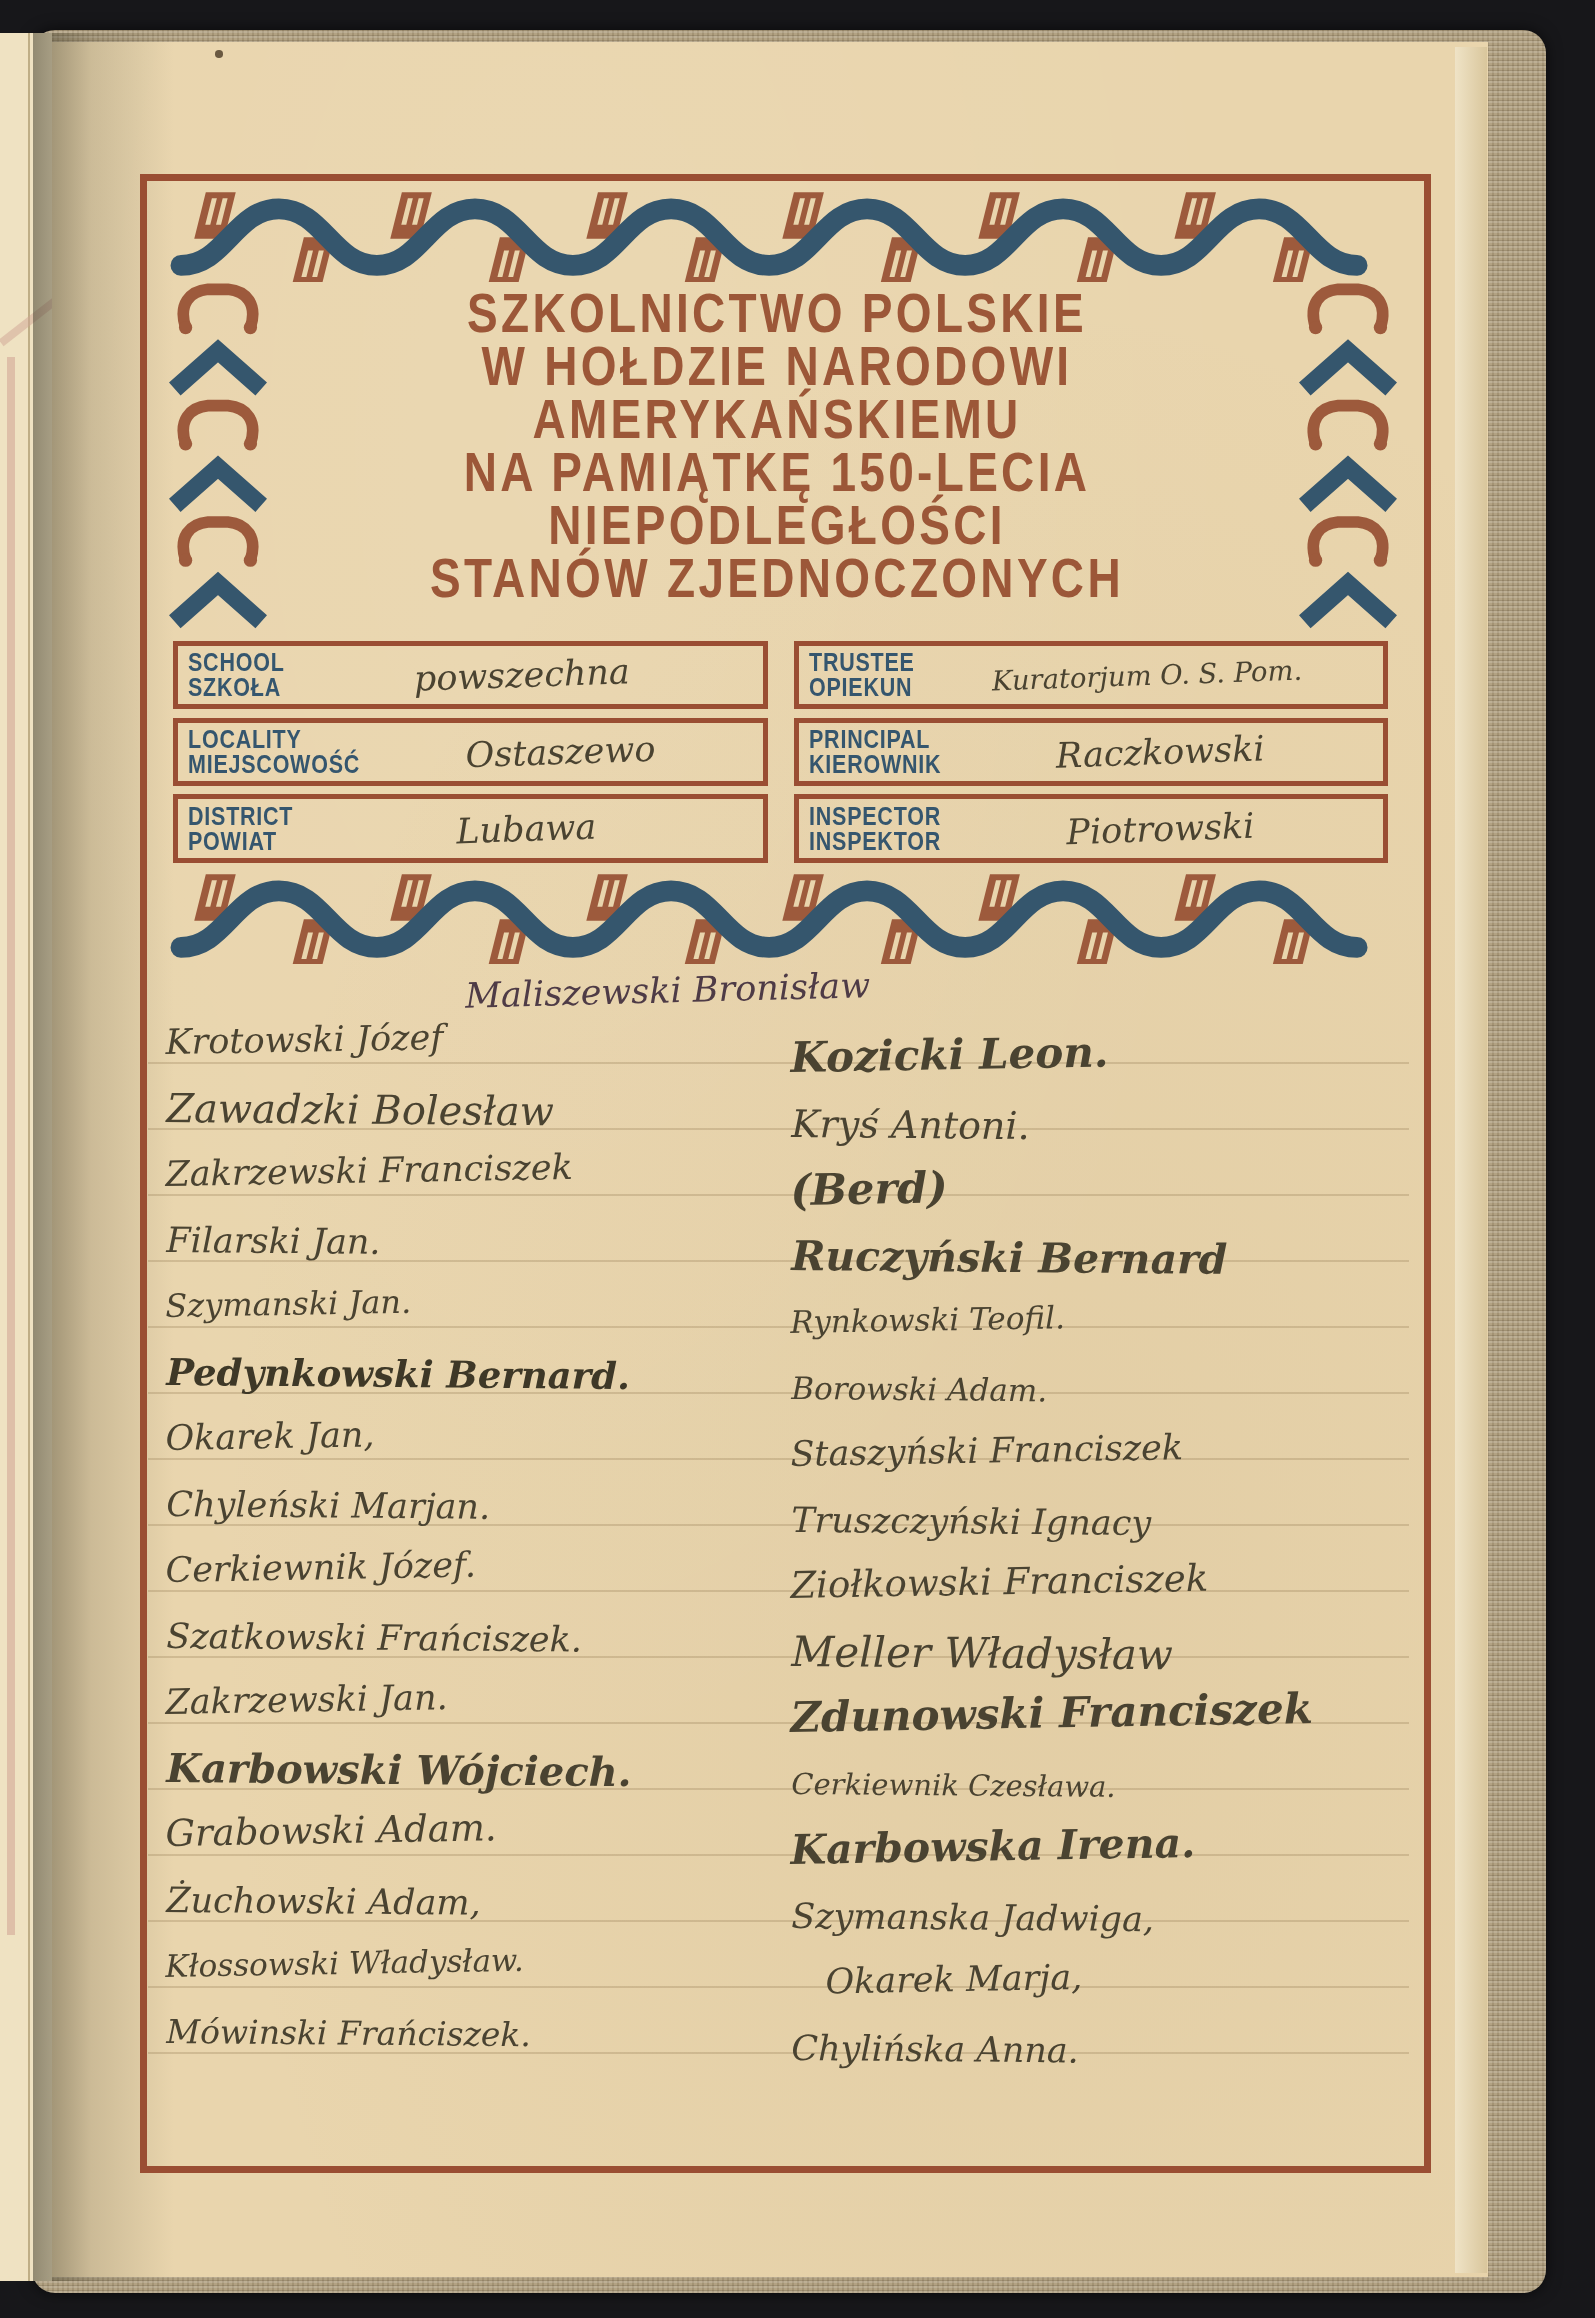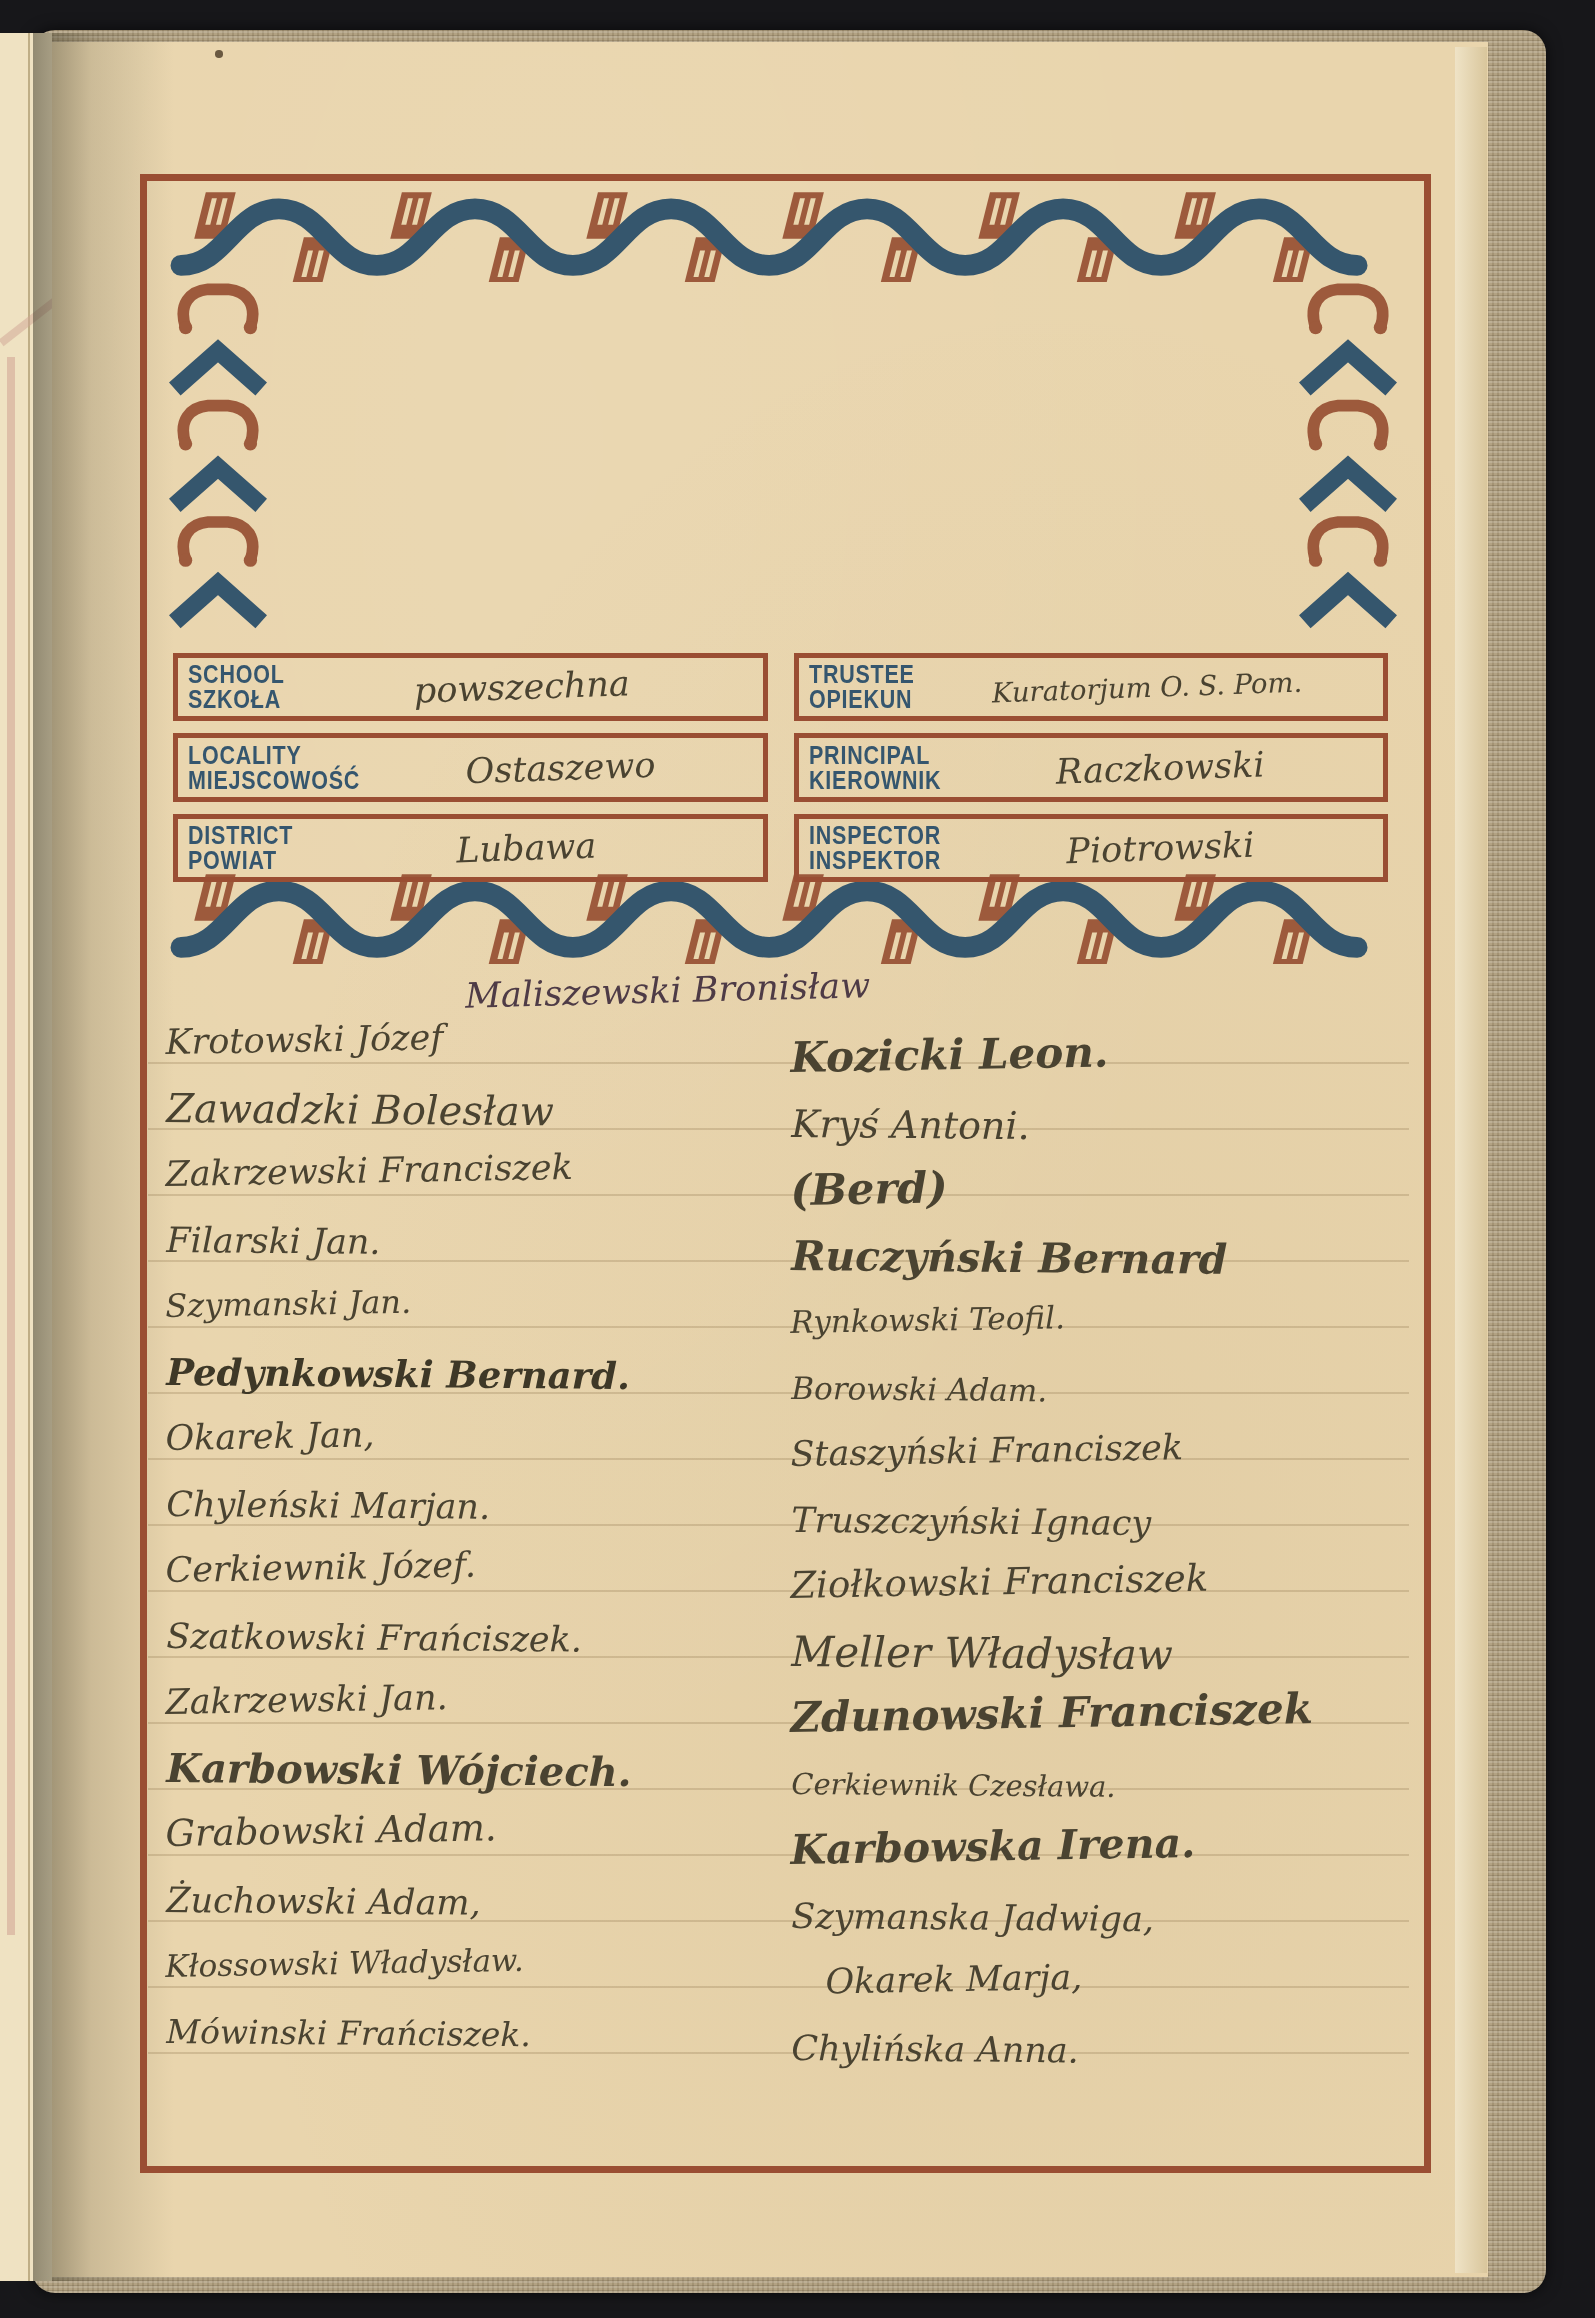--- a/index.html
+++ b/index.html
@@ -39,21 +39,21 @@
   
   .side-orn{position:absolute;top:281px;width:110px;height:349px;}
   .side-orn.left{left:163px;}
   .side-orn.right{left:1293px;}
   
   .title-block{position:absolute;left:266px;top:287px;width:1022px;height:332px;text-align:center;}
   .title-line{display:block;height:53px;line-height:53px;color:#9c5738;font-weight:800;
               font-size:46px;letter-spacing:3.3px;transform:scale(1.0,1.2);transform-origin:center;}
   
   .form{position:absolute;left:173px;top:641px;width:1215px;}
-  .form-row{display:flex;gap:26px;margin-bottom:8.3px;margin-top:12px;}
+  .form-row{display:flex;gap:26px;margin-bottom:8.3px;}
   .cell{flex:1;display:flex;align-items:center;border:5.8px solid #9a4e33;height:55px;
         background:transparent;padding:1.7px 8.3px 1.7px 10px;}
   .cell-label{color:#35566e;font-weight:800;font-size:22.4px;line-height:23px;letter-spacing:0.8px;
               transform:scale(.96,1.12);transform-origin:left center;white-space:nowrap;}
   .cell-value{flex:1;text-align:center;font-size:35px;transform:rotate(-2deg);}
   .hand{font-family:"DejaVu Serif", serif;font-style:italic;color:#4a4331;}
   .cell-value.small{font-size:27.4px;}
   
   .teacher-sig{position:absolute;left:465px;top:962px;width:665px;height:50px;line-height:50px;
                font-size:35px;color:#4e3b46;transform:rotate(-1.5deg);}
@@ -263,20 +263,28 @@
       <circle cx="27" cy="196" r="8" fill="#9d5a3c"></circle>
         <circle cx="105" cy="196" r="8" fill="#9d5a3c"></circle>
       <path d="M14,270 L66,224 L118,270" stroke="#35566d" stroke-width="21"></path>
       <path d="M27,336 C18,308 32,292 54,290 L78,290 C100,292 114,308 105,336" stroke="#9d5a3c" stroke-width="14"></path>
       <circle cx="27" cy="336" r="8" fill="#9d5a3c"></circle>
         <circle cx="105" cy="336" r="8" fill="#9d5a3c"></circle>
       <path d="M14,410 L66,364 L118,410" stroke="#35566d" stroke-width="21"></path>
     </g>
   </svg>
 
+  <div class="title-block">
+    <span class="title-line">SZKOLNICTWO POLSKIE</span>
+    <span class="title-line">W HOŁDZIE NARODOWI</span>
+    <span class="title-line">AMERYKAŃSKIEMU</span>
+    <span class="title-line">NA PAMIĄTKĘ 150-LECIA</span>
+    <span class="title-line">NIEPODLEGŁOŚCI</span>
+    <span class="title-line">STANÓW ZJEDNOCZONYCH</span>
+  </div>
 
   <div class="form">
     <div class="form-row">
       <div class="cell">
         <div class="cell-label">
           <div>SCHOOL</div>
           <div>SZKOŁA</div>
         </div>
         <div class="cell-value hand">powszechna</div>
       </div>

